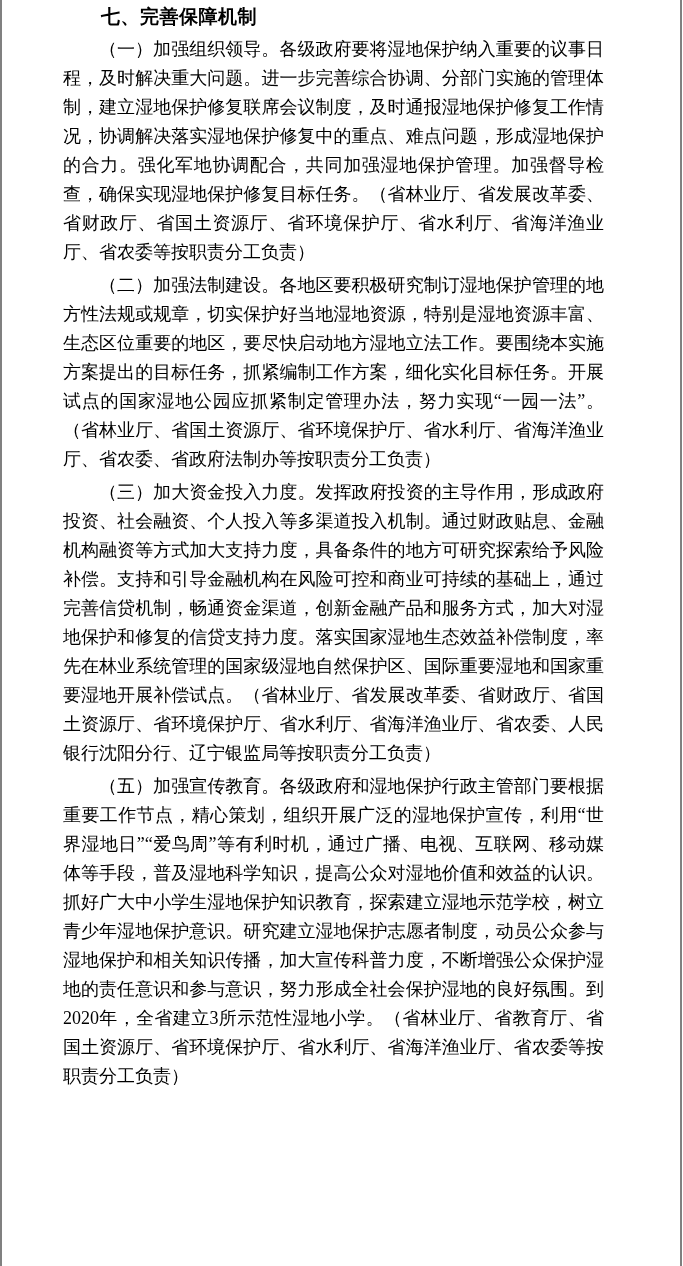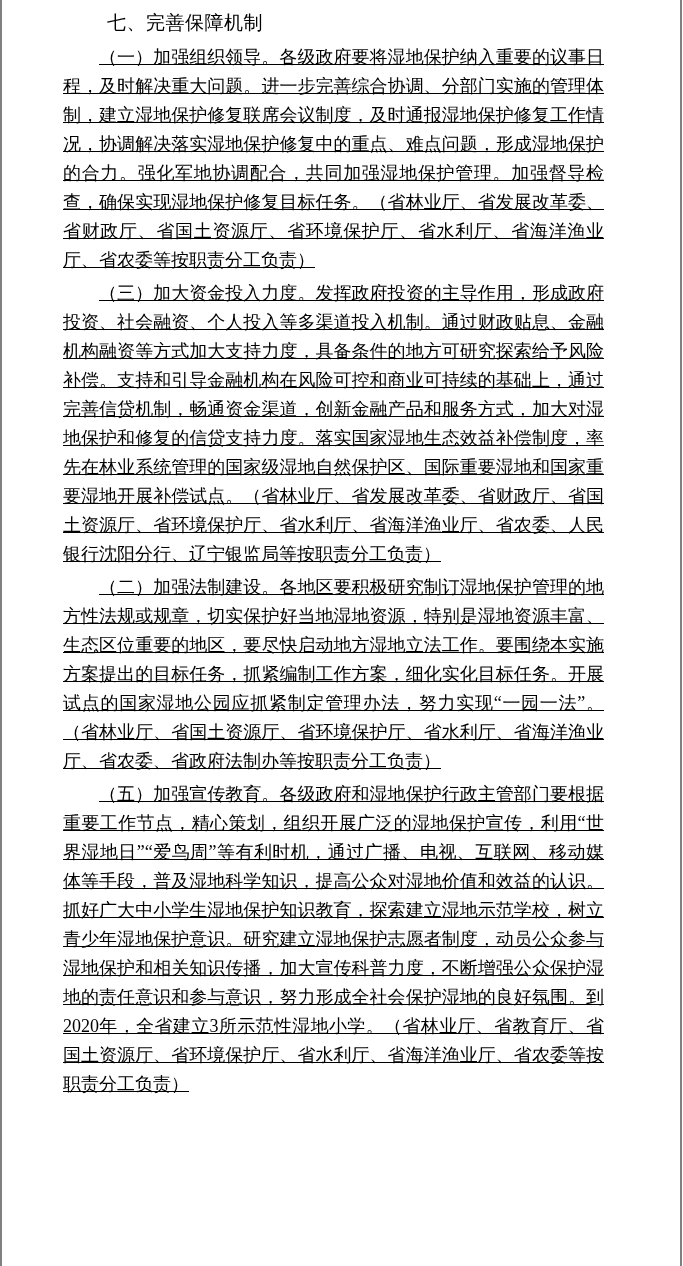--- a/index.html
+++ b/index.html
@@ -26,47 +26,46 @@
   .page-border-left { left: 0; }
   .page-border-right { right: 1px; }
   .doc {
     position: absolute;
     top: 2px;
     left: 63px;
     width: 557px;
   }
   .doc-heading {
     font-size: 19px;
-    font-weight: normal;
+    font-weight: bold;
     line-height: 29px;
-    margin: 6px;
+    margin: 0;
     text-indent: 2em;
     letter-spacing: 0.5px;
   }
   .doc-paragraph {
     font-size: 18px;
     line-height: 29px;
     margin: 4px 16px 0 0;
     text-indent: 2em;
     text-align: justify;
     text-justify: inter-ideograph;
     word-break: break-all;
-    text-decoration: underline;
   }
 </style>
 </head>
 <body>
 
 <div class="page-border-left"></div>
 <div class="page-border-right"></div>
 
 <div class="doc">
   <h2 class="doc-heading">七、完善保障机制</h2>
 
   <p class="doc-paragraph">（一）加强组织领导。各级政府要将湿地保护纳入重要的议事日程，及时解决重大问题。进一步完善综合协调、分部门实施的管理体制，建立湿地保护修复联席会议制度，及时通报湿地保护修复工作情况，协调解决落实湿地保护修复中的重点、难点问题，形成湿地保护的合力。强化军地协调配合，共同加强湿地保护管理。加强督导检查，确保实现湿地保护修复目标任务。（省林业厅、省发展改革委、省财政厅、省国土资源厅、省环境保护厅、省水利厅、省海洋渔业厅、省农委等按职责分工负责）</p>
 
+  <p class="doc-paragraph">（二）加强法制建设。各地区要积极研究制订湿地保护管理的地方性法规或规章，切实保护好当地湿地资源，特别是湿地资源丰富、生态区位重要的地区，要尽快启动地方湿地立法工作。要围绕本实施方案提出的目标任务，抓紧编制工作方案，细化实化目标任务。开展试点的国家湿地公园应抓紧制定管理办法，努力实现“一园一法”。（省林业厅、省国土资源厅、省环境保护厅、省水利厅、省海洋渔业厅、省农委、省政府法制办等按职责分工负责）</p>
+
   <p class="doc-paragraph">（三）加大资金投入力度。发挥政府投资的主导作用，形成政府投资、社会融资、个人投入等多渠道投入机制。通过财政贴息、金融机构融资等方式加大支持力度，具备条件的地方可研究探索给予风险补偿。支持和引导金融机构在风险可控和商业可持续的基础上，通过完善信贷机制，畅通资金渠道，创新金融产品和服务方式，加大对湿地保护和修复的信贷支持力度。落实国家湿地生态效益补偿制度，率先在林业系统管理的国家级湿地自然保护区、国际重要湿地和国家重要湿地开展补偿试点。（省林业厅、省发展改革委、省财政厅、省国土资源厅、省环境保护厅、省水利厅、省海洋渔业厅、省农委、人民银行沈阳分行、辽宁银监局等按职责分工负责）</p>
-
-  <p class="doc-paragraph">（二）加强法制建设。各地区要积极研究制订湿地保护管理的地方性法规或规章，切实保护好当地湿地资源，特别是湿地资源丰富、生态区位重要的地区，要尽快启动地方湿地立法工作。要围绕本实施方案提出的目标任务，抓紧编制工作方案，细化实化目标任务。开展试点的国家湿地公园应抓紧制定管理办法，努力实现“一园一法”。（省林业厅、省国土资源厅、省环境保护厅、省水利厅、省海洋渔业厅、省农委、省政府法制办等按职责分工负责）</p>
 
 
   <p class="doc-paragraph">（五）加强宣传教育。各级政府和湿地保护行政主管部门要根据重要工作节点，精心策划，组织开展广泛的湿地保护宣传，利用“世界湿地日”“爱鸟周”等有利时机，通过广播、电视、互联网、移动媒体等手段，普及湿地科学知识，提高公众对湿地价值和效益的认识。抓好广大中小学生湿地保护知识教育，探索建立湿地示范学校，树立青少年湿地保护意识。研究建立湿地保护志愿者制度，动员公众参与湿地保护和相关知识传播，加大宣传科普力度，不断增强公众保护湿地的责任意识和参与意识，努力形成全社会保护湿地的良好氛围。到2020年，全省建立3所示范性湿地小学。（省林业厅、省教育厅、省国土资源厅、省环境保护厅、省水利厅、省海洋渔业厅、省农委等按职责分工负责）</p>
 </div>
 
 </body></html>

